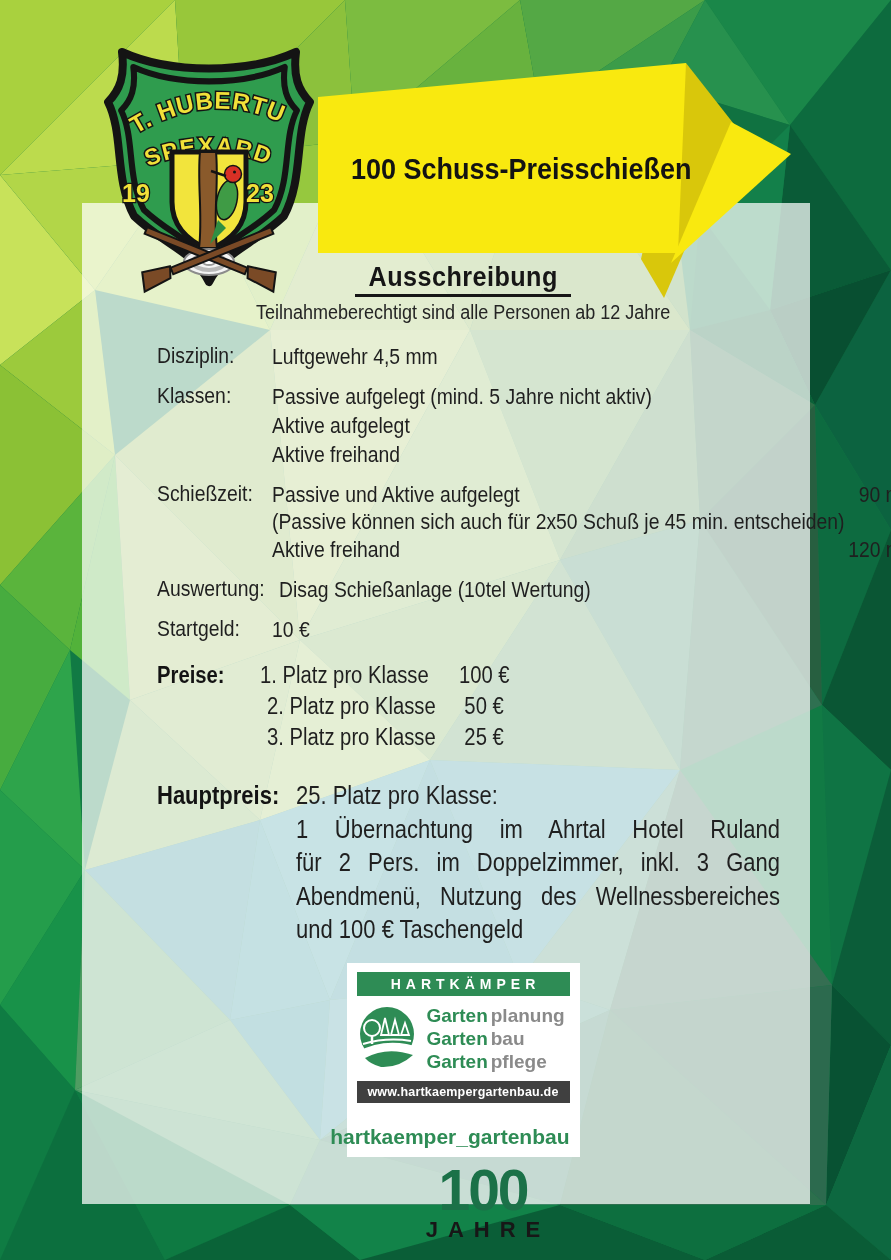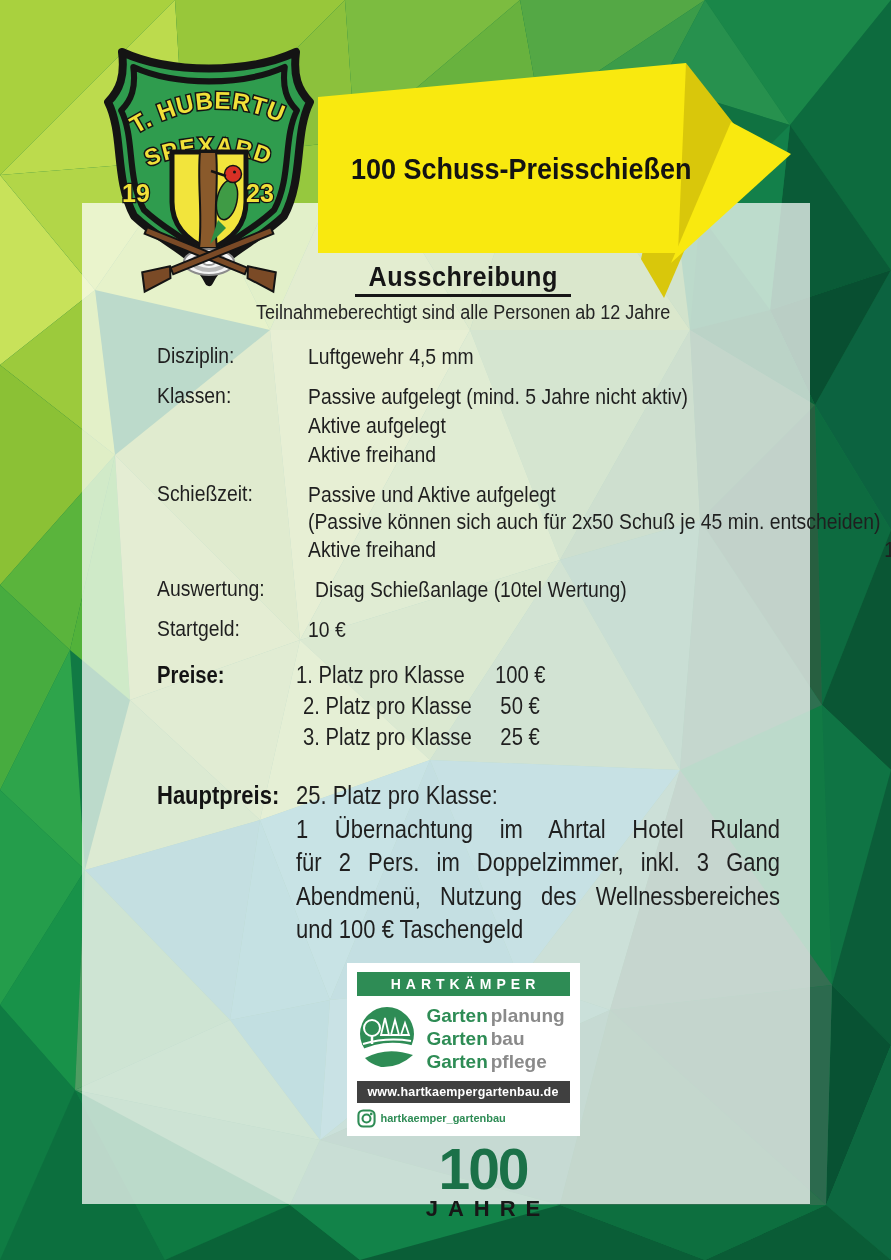--- a/index.html
+++ b/index.html
@@ -10,21 +10,21 @@
     background:rgba(255,255,255,0.72);z-index:1;}
   .content{position:absolute;left:99px;top:203px;width:728px;height:1001px;z-index:5;}
   .cx{display:inline-block;transform:scaleX(.88);transform-origin:0 50%;white-space:nowrap;}
   .cxr{display:inline-block;transform:scaleX(.88);transform-origin:100% 50%;white-space:nowrap;}
   .cxc{display:inline-block;transform:scaleX(.9);transform-origin:50% 50%;white-space:nowrap;}
   .head-wrap{text-align:center;margin-top:58px;}
   .head{font-size:28px;font-weight:bold;color:#161616;border-bottom:3px solid #161616;
     padding:0 3px 2px 3px;letter-spacing:.5px;}
   .sub{text-align:center;margin-top:8px;font-size:20px;color:#242424;}
   .rows{margin:18px 0 0 58px;width:572px;}
-  .row{display:flex;margin-bottom:11px;gap:36px;}
+  .row{display:flex;margin-bottom:11px;}
   .row .lab{flex:0 0 115px;font-size:22px;line-height:28px;}
   .row .lab.b,.bold{font-weight:bold;color:#131313;}
   .val{flex:1 1 auto;}
   .vline{display:flex;justify-content:space-between;font-size:22px;line-height:29px;}
   .vline.small{font-size:22px;line-height:26px;}
   .pr{width:226px;display:flex;justify-content:center;font-size:23px;line-height:31px;}
   .hp{display:flex;margin:26px 0 0 58px;width:612px;}
   .hp .lab{flex:0 0 128px;font-size:25px;line-height:33px;font-weight:bold;color:#131313;}
   .hp .val{width:484px;font-size:25px;line-height:33.5px;}
   .hp .hline{width:550px;transform:scaleX(.88);transform-origin:0 50%;}
@@ -33,22 +33,22 @@
     box-sizing:border-box;}
   .sp-head{background:#2e8c55;color:#fff;text-align:center;font-weight:bold;font-size:14px;
     letter-spacing:5px;padding:4px 0 4px 5px;}
   .sp-mid{display:flex;align-items:center;margin-top:8px;}
   .sp-rows{margin-left:6px;}
   .sp-row{font-size:19px;font-weight:bold;line-height:23px;white-space:nowrap;}
   .sp-row .g{color:#2e8c55;}
   .sp-row .gr{color:#8a8a8a;margin-left:3px;}
   .sp-url{background:#404040;color:#fff;text-align:center;font-weight:bold;font-size:12.5px;
     padding:4px 0;margin-top:8px;letter-spacing:.2px;}
-  .sp-insta{display:flex;align-items:center;justify-content:flex-start;margin-top:6px;
-    color:#2e8c55;font-weight:bold;font-size:11px;}
+  .sp-insta{display:flex;align-items:center;justify-content:flex-end;margin-top:22px;
+    color:#2e8c55;font-weight:bold;font-size:21px;}
   .sp-insta svg{margin-right:5px;}
   .jubi{text-align:center;margin-top:8px;padding-left:40px;}
   .jubi .num{font-size:57px;font-weight:800;color:#1b7148;letter-spacing:-2px;line-height:50px;}
   .jubi .word{font-size:22px;font-weight:bold;color:#171717;letter-spacing:10px;
     padding-left:10px;margin-top:2px;}
   .banner-title{position:absolute;left:332px;top:152px;z-index:3;font-size:30px;
     font-weight:800;color:#131313;}
   .shield{position:absolute;left:100px;top:32px;z-index:4;}
 </style>
 </head>

